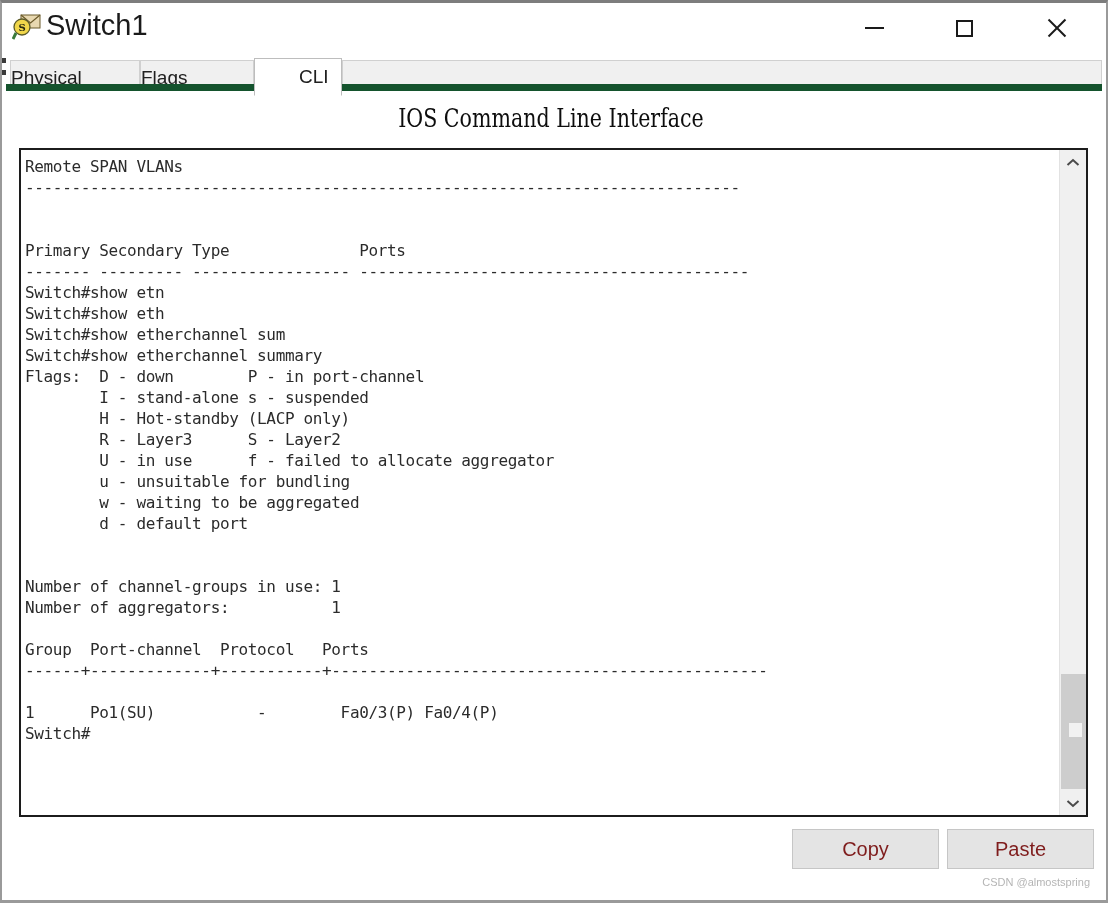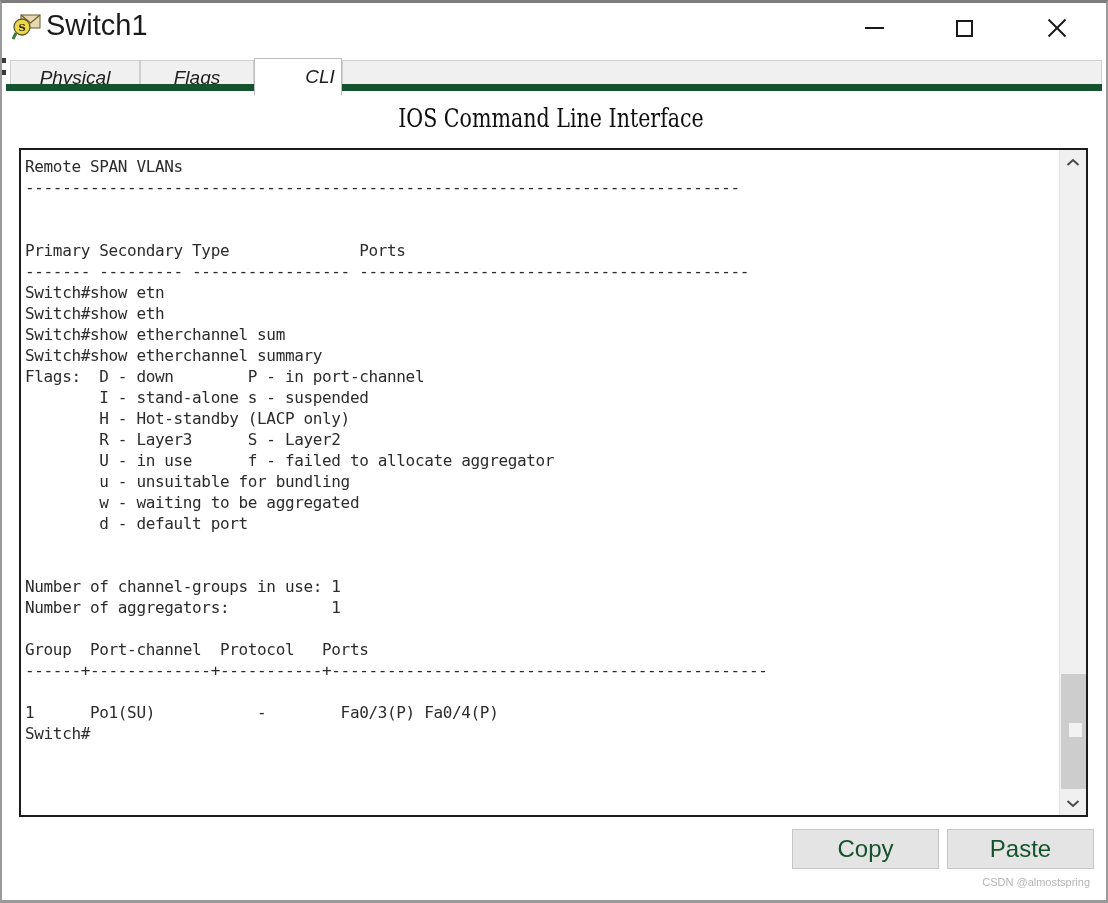--- a/index.html
+++ b/index.html
@@ -101,27 +101,25 @@
     height: 40px;
     background: #ffffff;
   }
   .tab {
     position: absolute;
     top: 5px;
     height: 35px;
     box-sizing: border-box;
     display: flex;
     align-items: center;
-    justify-content: center;
     font-size: 19px;
     color: #202020;
     background: #f0f0f0;
     border: 1px solid #d0d0d0;
     border-bottom: none;
-    font-style: italic;
   }
   .tab.active {
     background: #ffffff;
     border: 1px solid #bdbdbd;
     border-bottom: 1px solid #ffffff;
     top: 3px;
     height: 38px;
     z-index: 3;
     padding-left: 44px;
   }
@@ -235,22 +233,22 @@
   
   .actbtn {
     position: absolute;
     height: 40px;
     box-sizing: border-box;
     background: #e4e4e4;
     border: 1px solid #c6c6c6;
     display: flex;
     align-items: center;
     justify-content: center;
-    font-size: 24px;
-    color: #14532d;
+    font-size: 20px;
+    color: #7f1d1d;
   }
   #btn-copy  { left: 786px; top: 738px; width: 147px; }
   #btn-paste { left: 941px; top: 738px; width: 147px; }
 
   #watermark {
     position: absolute;
     right: 12px;
     top: 785px;
     font-size: 11px;
     color: #b5b5b5;

